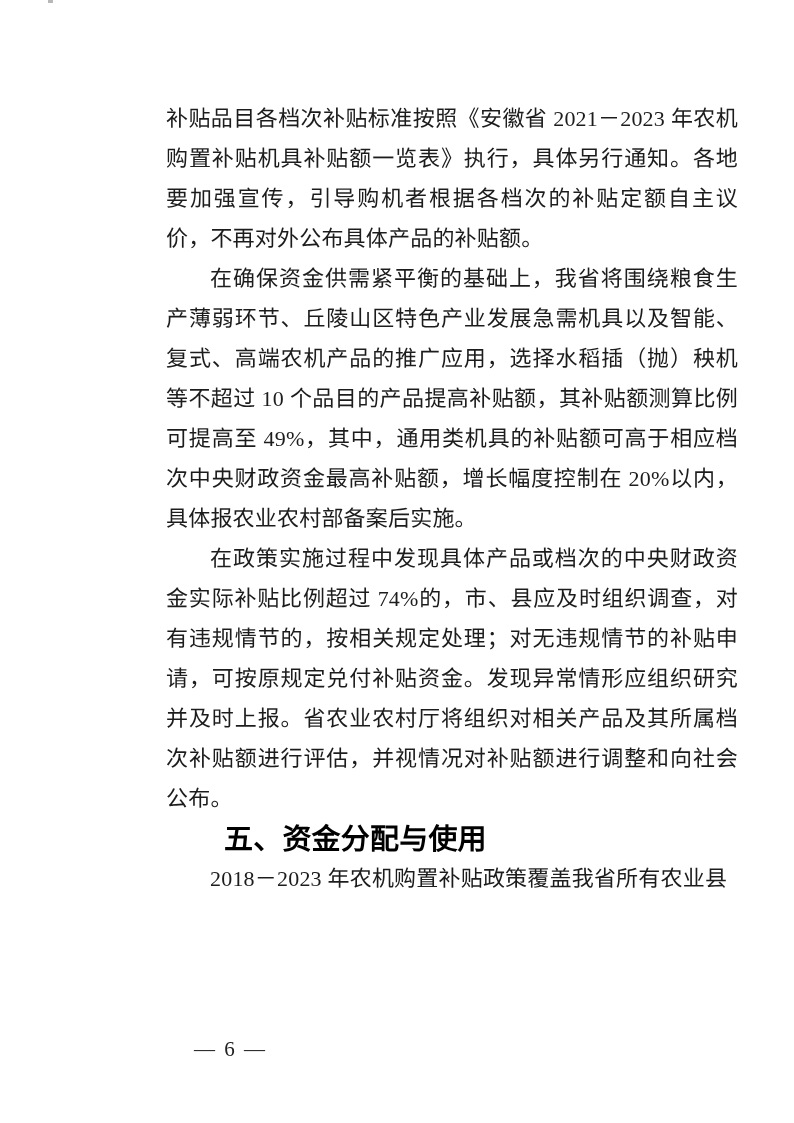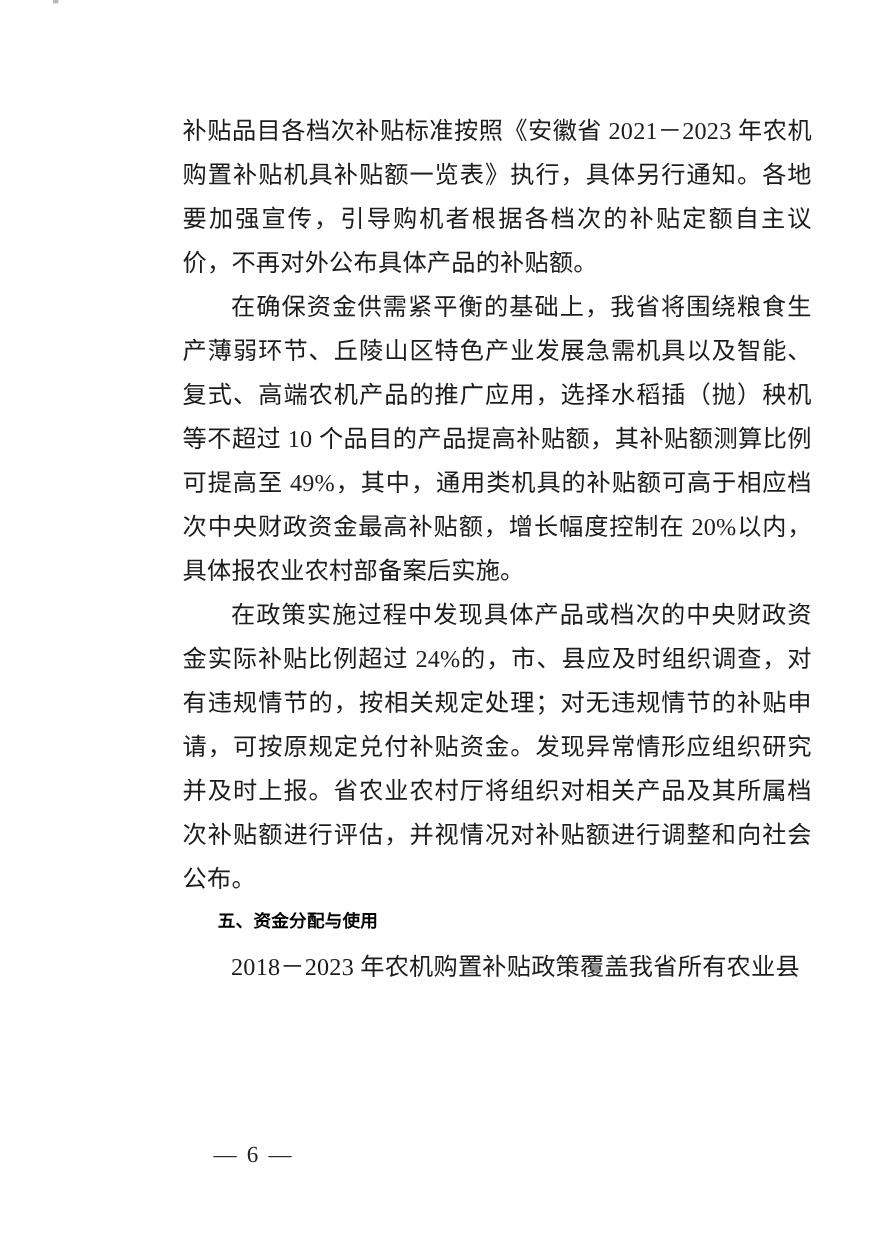--- a/index.html
+++ b/index.html
@@ -44,21 +44,21 @@
   .par-indent {
     text-indent: 2em;
   }
   .par-flush {
     text-indent: 0;
   }
   .section-heading {
     margin: 0;
     padding: 0;
     text-indent: 2em;
-    font-size: 16px;
+    font-size: 29px;
     line-height: 40px;
     font-weight: bold;
     color: #000000;
     font-family: Liberation Sans, sans-serif;
     text-align: left;
   }
   .page-number {
     position: absolute;
     left: 146px;
     top: 1036px;
@@ -73,20 +73,20 @@
 </head>
 <body>
 
 <div class="page">
 
   <div class="scan-speck-tl"></div>
 
   <main class="content">
     <p class="par-flush">补贴品目各档次补贴标准按照《安徽省 2021－2023 年农机购置补贴机具补贴额一览表》执行，具体另行通知。各地要加强宣传，引导购机者根据各档次的补贴定额自主议价，不再对外公布具体产品的补贴额。</p>
     <p class="par-indent">在确保资金供需紧平衡的基础上，我省将围绕粮食生产薄弱环节、丘陵山区特色产业发展急需机具以及智能、复式、高端农机产品的推广应用，选择水稻插（抛）秧机等不超过 10 个品目的产品提高补贴额，其补贴额测算比例可提高至 49%，其中，通用类机具的补贴额可高于相应档次中央财政资金最高补贴额，增长幅度控制在 20%以内，具体报农业农村部备案后实施。</p>
-    <p class="par-indent">在政策实施过程中发现具体产品或档次的中央财政资金实际补贴比例超过 24%的，市、县应及时组织调查，对有违规情节的，按相关规定处理；对无违规情节的补贴申请，可按原规定兑付补贴资金。发现异常情形应组织研究并及时上报。省农业农村厅将组织对相关产品及其所属档次补贴额进行评估，并视情况对补贴额进行调整和向社会公布。</p>
+    <p class="par-indent">在政策实施过程中发现具体产品或档次的中央财政资金实际补贴比例超过 74%的，市、县应及时组织调查，对有违规情节的，按相关规定处理；对无违规情节的补贴申请，可按原规定兑付补贴资金。发现异常情形应组织研究并及时上报。省农业农村厅将组织对相关产品及其所属档次补贴额进行评估，并视情况对补贴额进行调整和向社会公布。</p>
     <h2 class="section-heading">五、资金分配与使用</h2>
     <p class="par-indent">2018－2023 年农机购置补贴政策覆盖我省所有农业县</p>
   </main>
 
   <div class="page-number">— 6 —</div>
 
 </div>
 
 </body></html>

